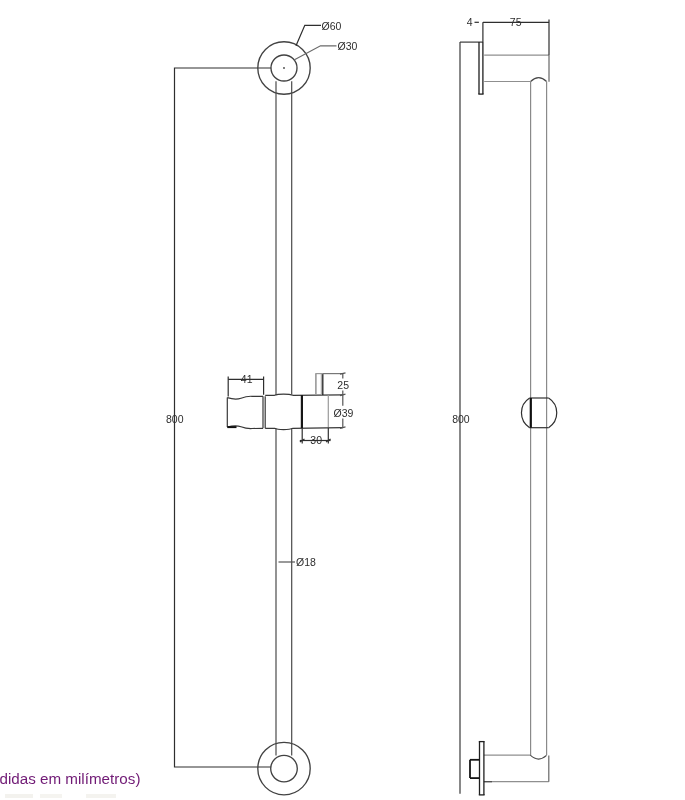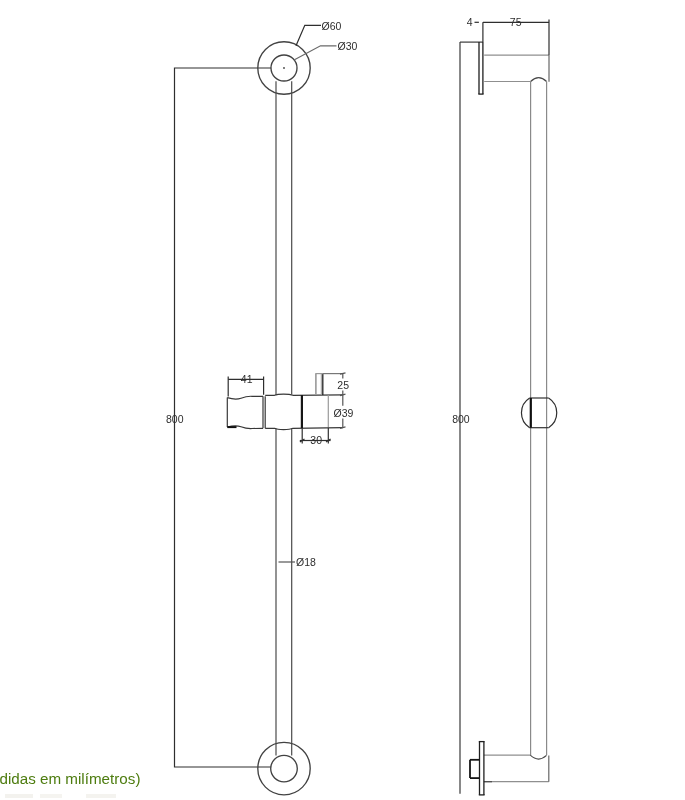--- a/index.html
+++ b/index.html
@@ -1,20 +1,20 @@
 <!DOCTYPE html>
 <html><head>
 <meta charset="utf-8">
 <style>
   html,body{margin:0;padding:0;background:#ffffff;}
   .page{position:relative;width:685px;height:800px;background:#fff;overflow:hidden;}
   svg{position:absolute;left:0;top:0;}
   svg text{font-family:"Liberation Sans",sans-serif;fill:#2e2e2e;}
   .cap{position:absolute;left:-0.5px;top:770.5px;font-family:"Liberation Sans",sans-serif;
-       font-size:15.2px;line-height:15.2px;color:#4d7c0f;white-space:nowrap;}
+       font-size:15.2px;line-height:15.2px;color:#701a75;white-space:nowrap;}
 </style>
 </head>
 <body>
 <div class="page">
 <svg width="685" height="800" viewBox="0 0 685 800">
   <g fill="none" stroke="#3c3c3c" stroke-width="1.2">
 
     <g>
       <path d="M271,68 H174.5 V767 H271" stroke="#2e2e2e"></path>
     </g>

